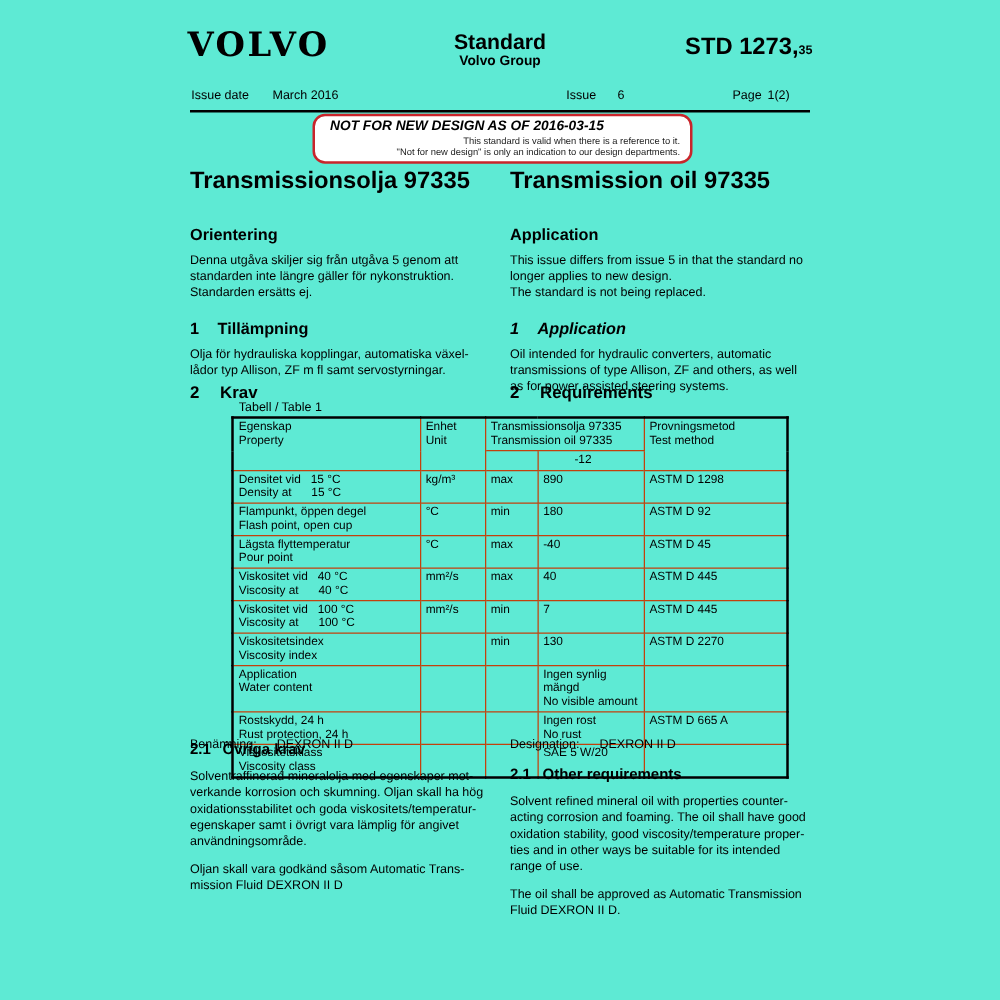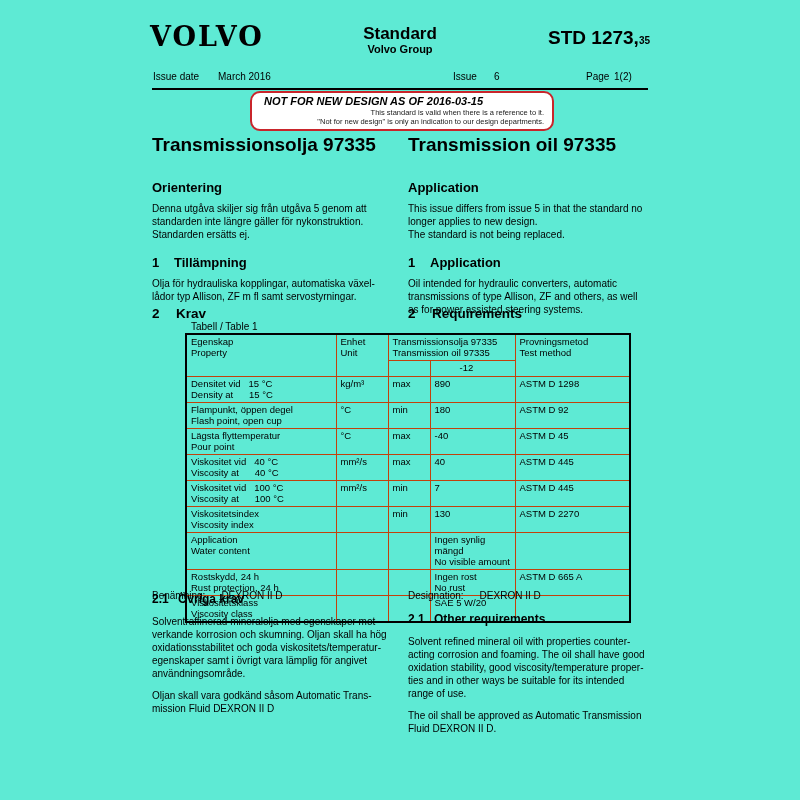--- a/index.html
+++ b/index.html
@@ -93,21 +93,21 @@
     <div class="para">Olja för hydrauliska kopplingar, automatiska växel-
 lådor typ Allison, ZF m fl samt servostyrningar.</div>
   </div>
 
   <div class="col col-rt">
     <div class="doc-h1">Transmission oil 97335</div>
     <div class="doc-h2">Application</div>
     <div class="para">This issue differs from issue 5 in that the standard no
 longer applies to new design.
 The standard is not being replaced.</div>
-    <div class="doc-h2" style="margin-top:14px;"><span class="num">1</span><span>Application</span></div>
+    <div class="doc-h2" style="margin-top:14px;font-style:italic;"><span class="num">1</span><span>Application</span></div>
     <div class="para">Oil intended for hydraulic converters, automatic
 transmissions of type Allison, ZF and others, as well
 as for power assisted steering systems.</div>
   </div>
 
   <div class="sec2 sec2-l"><span class="num" style="display:inline-block;min-width:24px;">2</span><span>Krav</span></div>
   <div class="sec2 sec2-r"><span class="num" style="display:inline-block;min-width:24px;">2</span><span>Requirements</span></div>
 
   <div class="table-wrap">
     <div class="tbl-caption">Tabell / Table 1</div>

